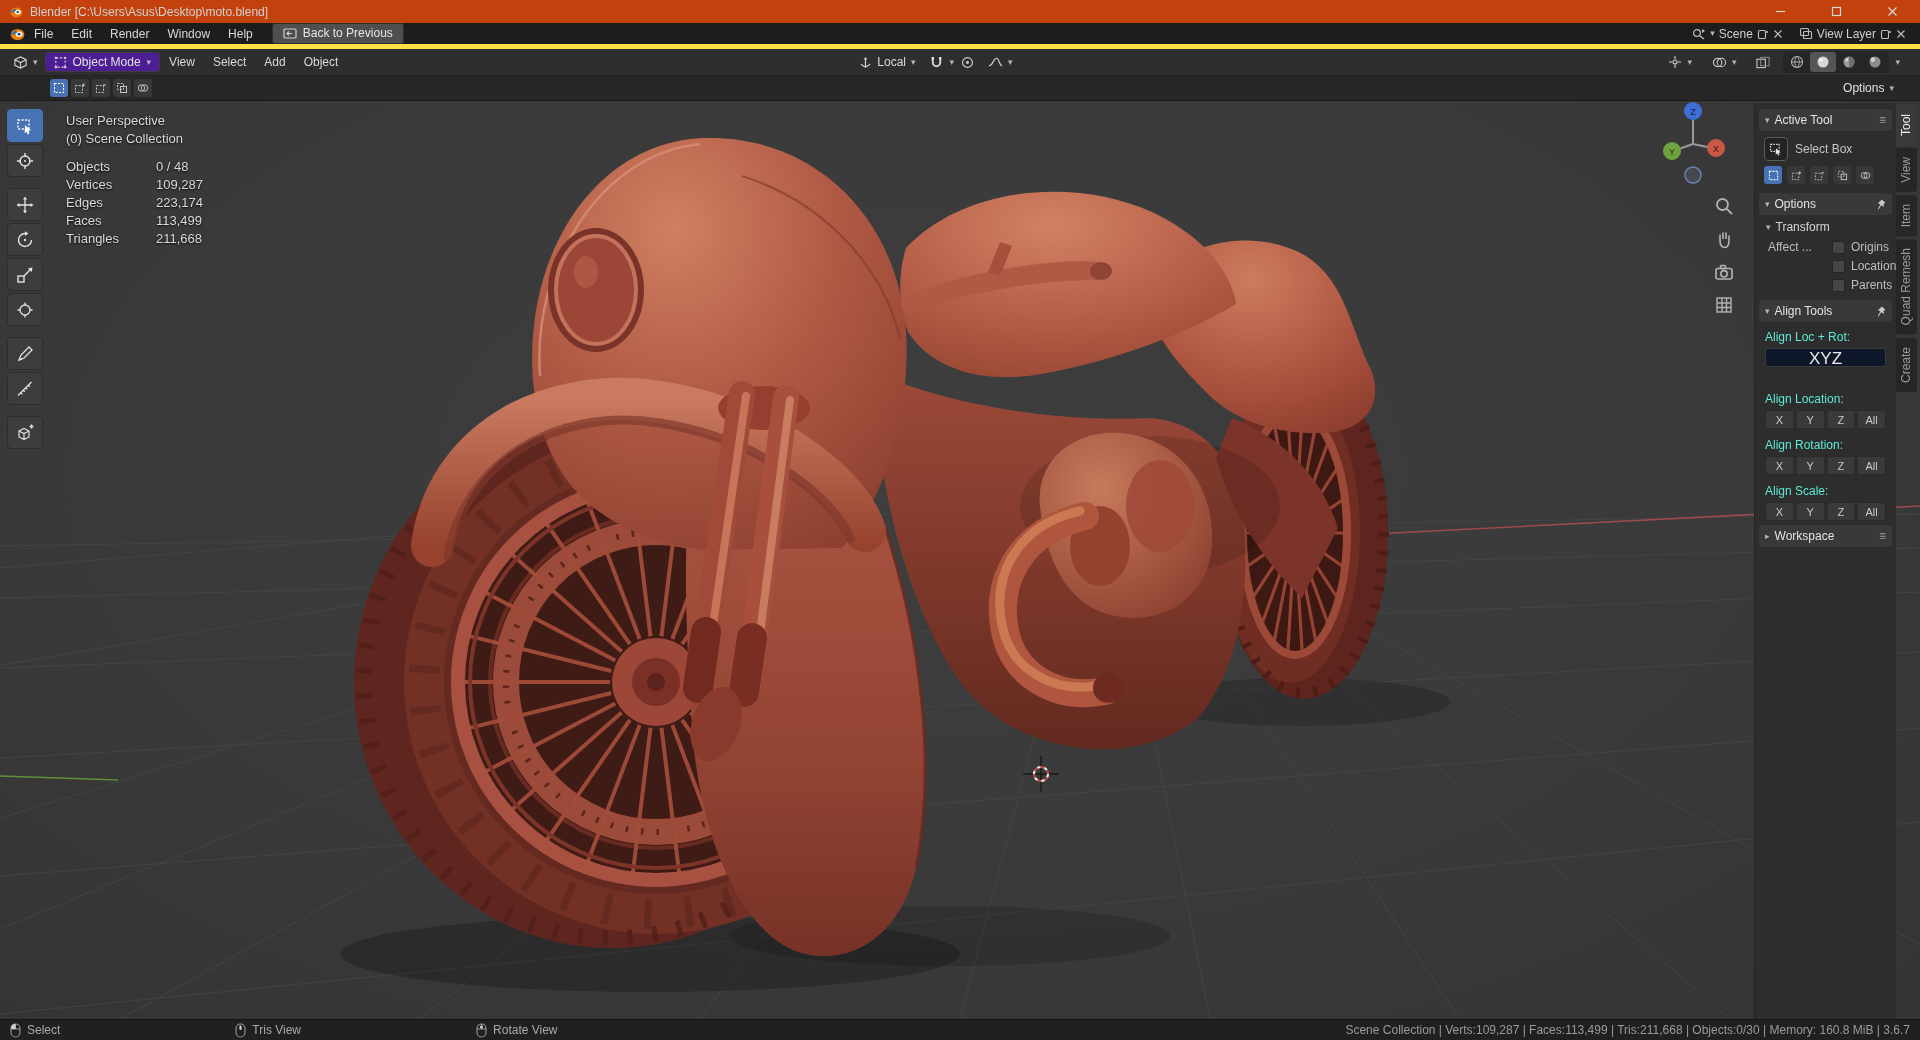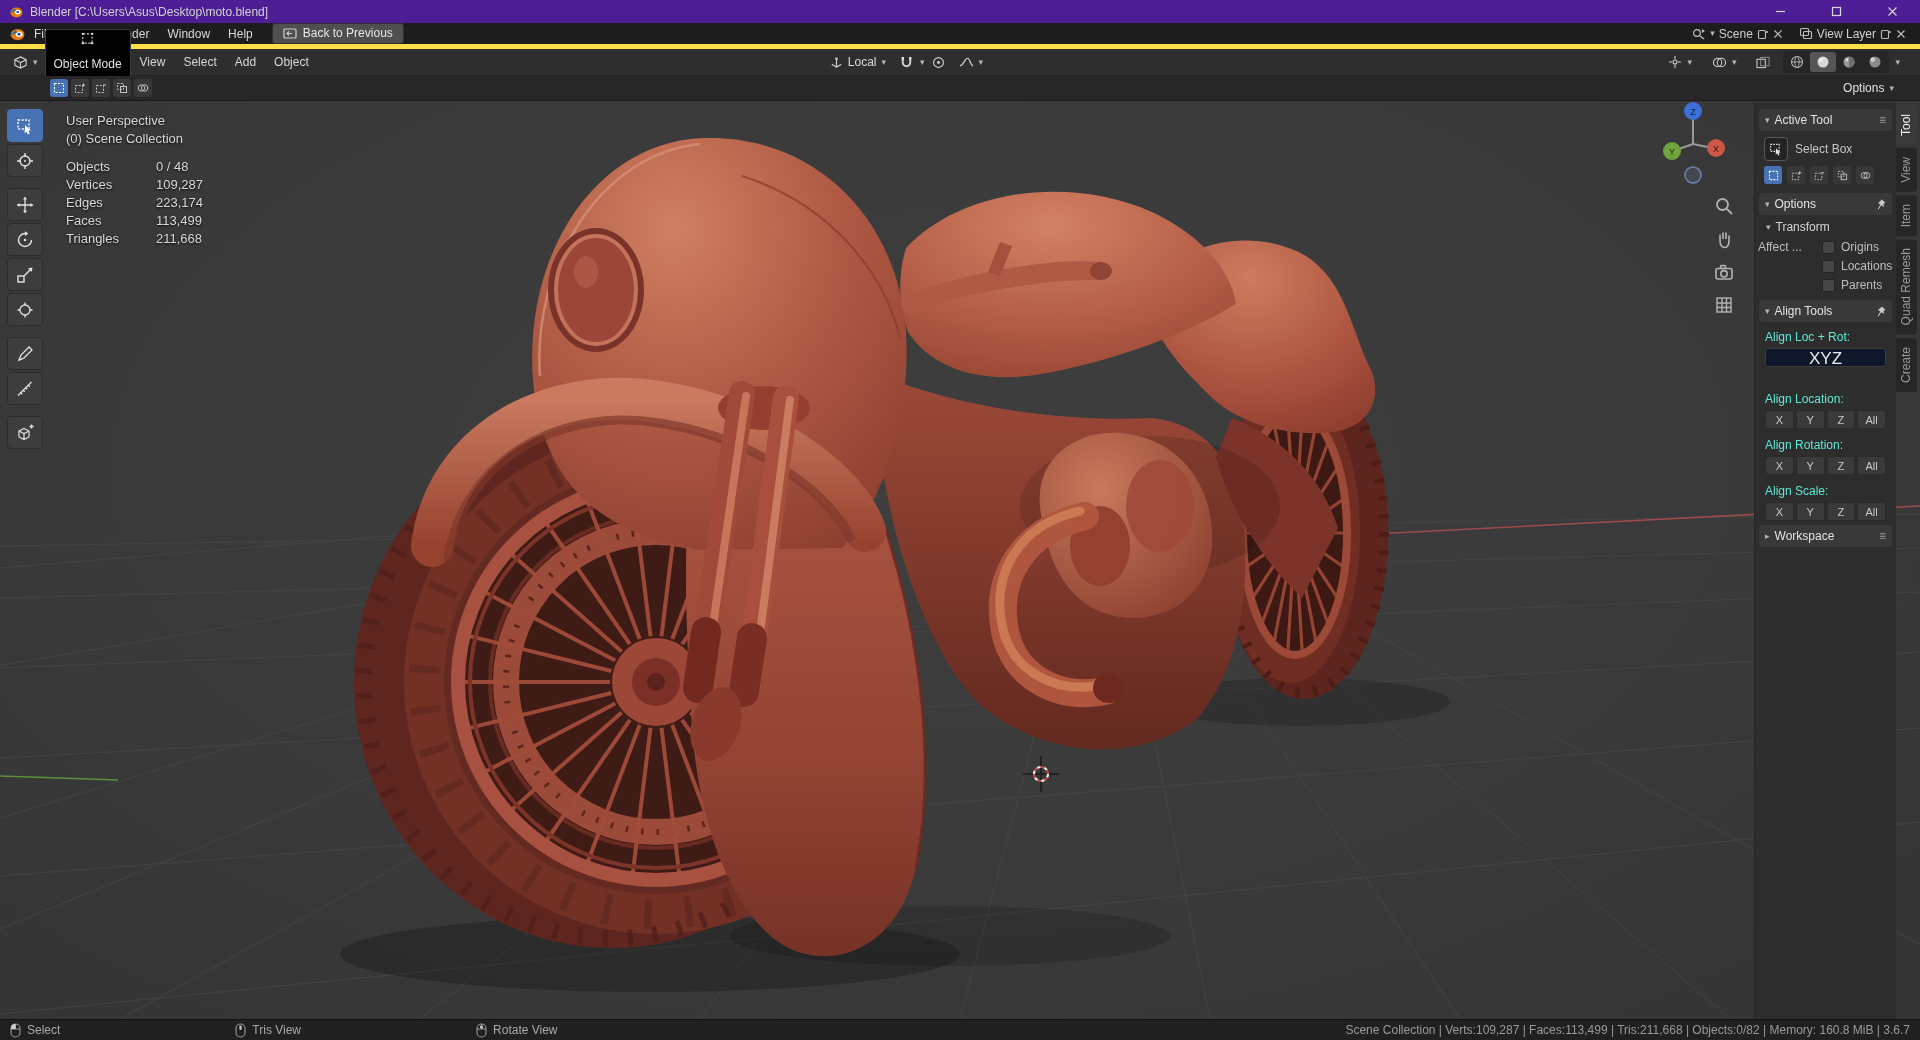--- a/index.html
+++ b/index.html
@@ -1,43 +1,43 @@
 <!DOCTYPE html>
 <html><head>
 <meta charset="utf-8">
 <style>
 *{box-sizing:border-box;margin:0;padding:0;}
 html,body{width:1920px;height:1040px;overflow:hidden;background:#1d1d1d;
 font-family:"Liberation Sans","DejaVu Sans",sans-serif;font-size:12px;color:#cfcfcf;}
 #app{position:relative;width:1920px;height:1040px;overflow:hidden;}
 
 
-.titlebar{position:absolute;top:0;left:0;right:0;height:23px;background:#4c1d95;
+.titlebar{position:absolute;top:0;left:0;right:0;height:23px;background:#c2410c;
 display:flex;align-items:center;padding-left:8px;gap:7px;}
 .titlebar .title{color:#d2d2d2;}
 .wincontrols{margin-left:auto;display:flex;height:100%;}
 .wbtn{width:56px;height:100%;display:flex;align-items:center;justify-content:center;color:#d8d8d8;}
 
 
 .topbar{position:absolute;top:23px;left:0;right:0;height:26px;background:#1d1d1d;
 display:flex;align-items:center;padding:0 8px;border-bottom:5px solid #fde047;}
 .menu-item{padding:3px 9px;border-radius:3px;color:#d8d8d8;cursor:default;}
 .backbtn{display:flex;align-items:center;gap:6px;background:#4f4f4f;border:1px solid #2e2e2e;
 border-radius:3px;padding:2px 10px 3px;margin-left:10px;color:#e6e6e6;}
 .tb-right{margin-left:auto;display:flex;align-items:center;gap:4px;}
 .tb-group{display:flex;align-items:center;gap:4px;padding:0 6px;}
 .tb-ico{display:flex;align-items:center;color:#bdbdbd;}
 .caret{font-size:9px;color:#b5b5b5;line-height:1;}
 
 
 .vpheader{position:absolute;top:49px;left:0;right:0;height:27px;background:#2e2e2e;
 display:flex;align-items:center;padding:0 6px;border-bottom:1px solid #222;}
 .vh-btn{display:flex;align-items:center;gap:5px;padding:3px 7px;border-radius:3px;color:#dcdcdc;}
-.mode-dd{background:#000000;border:1px solid #3d3d3d;border-radius:3px;display:flex;
-align-items:center;gap:12px;padding:2px 8px;color:#e2e2e2;flex-direction:column;}
+.mode-dd{background:#4c1d95;border:1px solid #3d3d3d;border-radius:3px;display:flex;
+align-items:center;gap:6px;padding:2px 8px;color:#e2e2e2;}
 .center-cluster{display:flex;align-items:center;gap:0;margin-left:505px;}
 .right-cluster{margin-left:auto;display:flex;align-items:center;gap:6px;padding-right:14px;}
 .shade-group{display:flex;align-items:center;background:#262626;border-radius:4px;padding:1px;}
 .shade-btn{width:26px;height:20px;display:flex;align-items:center;justify-content:center;border-radius:3px;}
 .shade-btn.active{background:#555;}
 
 
 .viewport{position:absolute;top:76px;left:0;width:1920px;height:943px;
 background:radial-gradient(ellipse at 48% 42%,#3e3e3e 0%,#3a3a3a 55%,#343434 100%);overflow:hidden;}
 #scene-svg{position:absolute;inset:0;}
@@ -72,21 +72,21 @@
 .npanel{position:absolute;left:1754px;top:27px;bottom:0;width:142px;background:#2d2d2d;
 border-left:1px solid #242424;padding:3px 3px;font-size:12px;color:#c6c6c6;}
 .phead{display:flex;align-items:center;gap:5px;height:22px;background:#393939;border-radius:4px;
 padding:0 6px;margin:3px 1px;color:#e3e3e3;}
 .phead .sp{flex:1;}
 .subhead{display:flex;align-items:center;gap:5px;height:18px;padding:0 8px;color:#d5d5d5;}
 .toolrow{display:flex;align-items:center;gap:7px;padding:3px 6px;}
 .toolchip{width:24px;height:24px;background:#232323;border:1px solid #5a5a5a;border-radius:4px;
 display:flex;align-items:center;justify-content:center;}
 .presetrow{display:flex;gap:2px;padding:2px 6px 6px;}
-.affect{display:grid;grid-template-columns:64px 1fr;row-gap:5px;margin:4px 0 8px;align-items:center;color:#bdbdbd;}
+.affect{display:grid;grid-template-columns:64px 1fr;row-gap:5px;margin:4px 10px 8px;align-items:center;color:#bdbdbd;}
 .cbrow{display:flex;align-items:center;gap:6px;grid-column:2;}
 .cb{width:13px;height:13px;background:#464646;border:1px solid #242424;border-radius:2px;}
 .plabel{padding:5px 7px 3px;color:#5eead4;}
 .xyzbtn{display:block;width:calc(100% - 14px);margin:1px 7px 20px;height:19px;background:#0f172a;
 border:1px solid #3a3a3a;border-radius:3px;color:#e9e9e9;font-size:17px;font-family:inherit;}
 .seg{display:flex;gap:2px;margin:1px 7px 4px;}
 .seg button{flex:1;height:19px;background:#3a3a3a;border:1px solid #2a2a2a;color:#c9c9c9;
 font-size:11px;font-family:inherit;border-radius:0;}
 .seg button:first-child{border-radius:3px 0 0 3px;}
 .seg button:last-child{border-radius:0 3px 3px 0;}
@@ -809,15 +809,15 @@
       <span>Tris View</span>
     </div>
     <div class="hint">
       <svg width="11" height="15" viewBox="0 0 11 15">
         <rect x="1" y="1" width="9" height="13" rx="4.5" fill="none" stroke="#9a9a9a" stroke-width="1.1"></rect>
         <path d="M5.5,1 V6 M1,6 H10" stroke="#9a9a9a" stroke-width="1"></path>
         <circle cx="5.5" cy="4" r="1.6" fill="#cfcfcf"></circle>
       </svg>
       <span>Rotate View</span>
     </div>
-    <span class="sb-info">Scene Collection | Verts:109,287 | Faces:113,499 | Tris:211,668 | Objects:0/82 | Memory: 160.8 MiB | 3.6.7</span>
+    <span class="sb-info">Scene Collection | Verts:109,287 | Faces:113,499 | Tris:211,668 | Objects:0/30 | Memory: 160.8 MiB | 3.6.7</span>
   </div>
 </div>
 
 </body></html>

